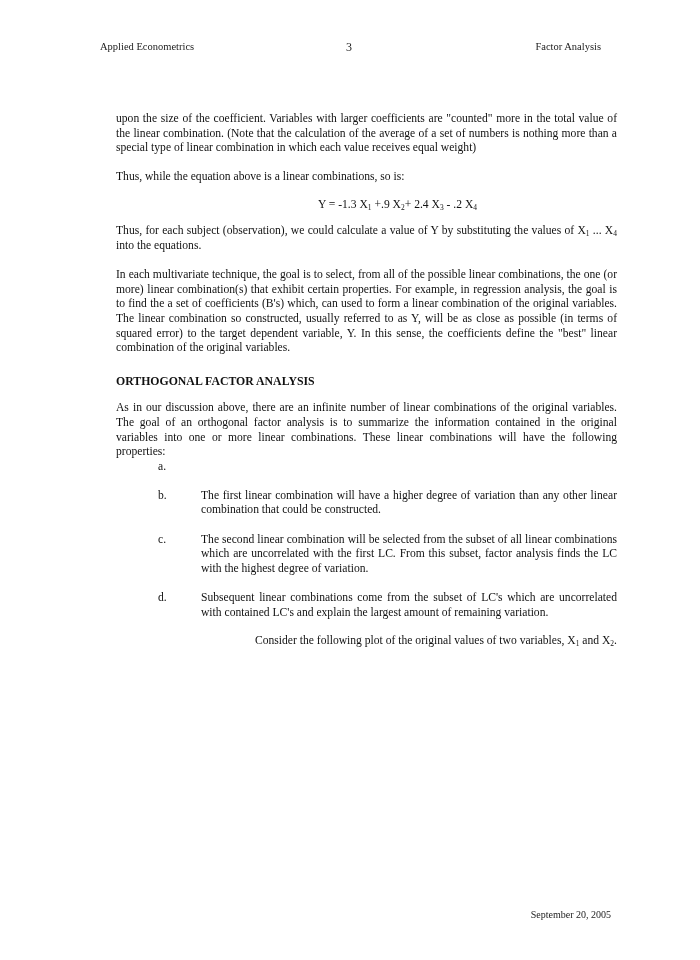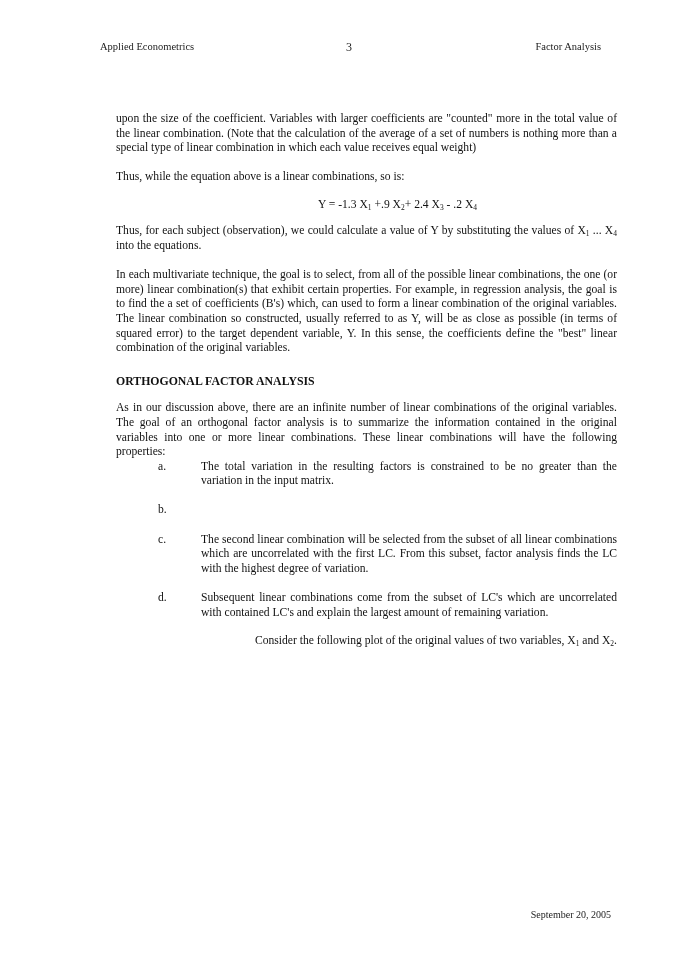--- a/index.html
+++ b/index.html
@@ -56,24 +56,24 @@
 
   <p class="gap">In each multivariate technique, the goal is to select, from all of the possible linear combinations, the one (or more) linear combination(s) that exhibit certain properties.  For example, in regression analysis, the goal is to find the a set of coefficients (B's)  which, can  used to form a linear combination of the original variables.  The linear combination so constructed, usually referred to as Y, will be as close as possible (in terms of squared error) to the target dependent variable, Y.   In this sense, the coefficients define the "best" linear combination of the original variables.</p>
 
   <h2>ORTHOGONAL FACTOR ANALYSIS</h2>
 
   <p>As in our discussion above, there are an infinite number of linear combinations of the original variables.  The goal of an orthogonal  factor analysis is to summarize the information contained in the original variables into one or more linear combinations.  These linear combinations will have the following properties:</p>
 
   <div class="list">
     <div class="li">
       <span class="li-letter">a.</span>
-      <span class="li-text">The total variation in the resulting factors is constrained to be no greater than the variation in the input matrix.</span>
     </div>
     <div class="li">
       <span class="li-letter">b.</span>
+      <span class="li-text">The first linear combination will have a higher degree of variation than any other linear combination that could be constructed.</span>
     </div>
     <div class="li">
       <span class="li-letter">c.</span>
       <span class="li-text">The second linear combination will be selected from the subset of all linear combinations which are uncorrelated with the first LC.  From this subset, factor analysis finds the LC with the highest degree of variation.</span>
     </div>
     <div class="li">
       <span class="li-letter">d.</span>
       <span class="li-text">Subsequent linear combinations come from the subset of LC's which are uncorrelated with contained LC's and explain the largest amount of remaining variation.</span>
     </div>
   </div>

